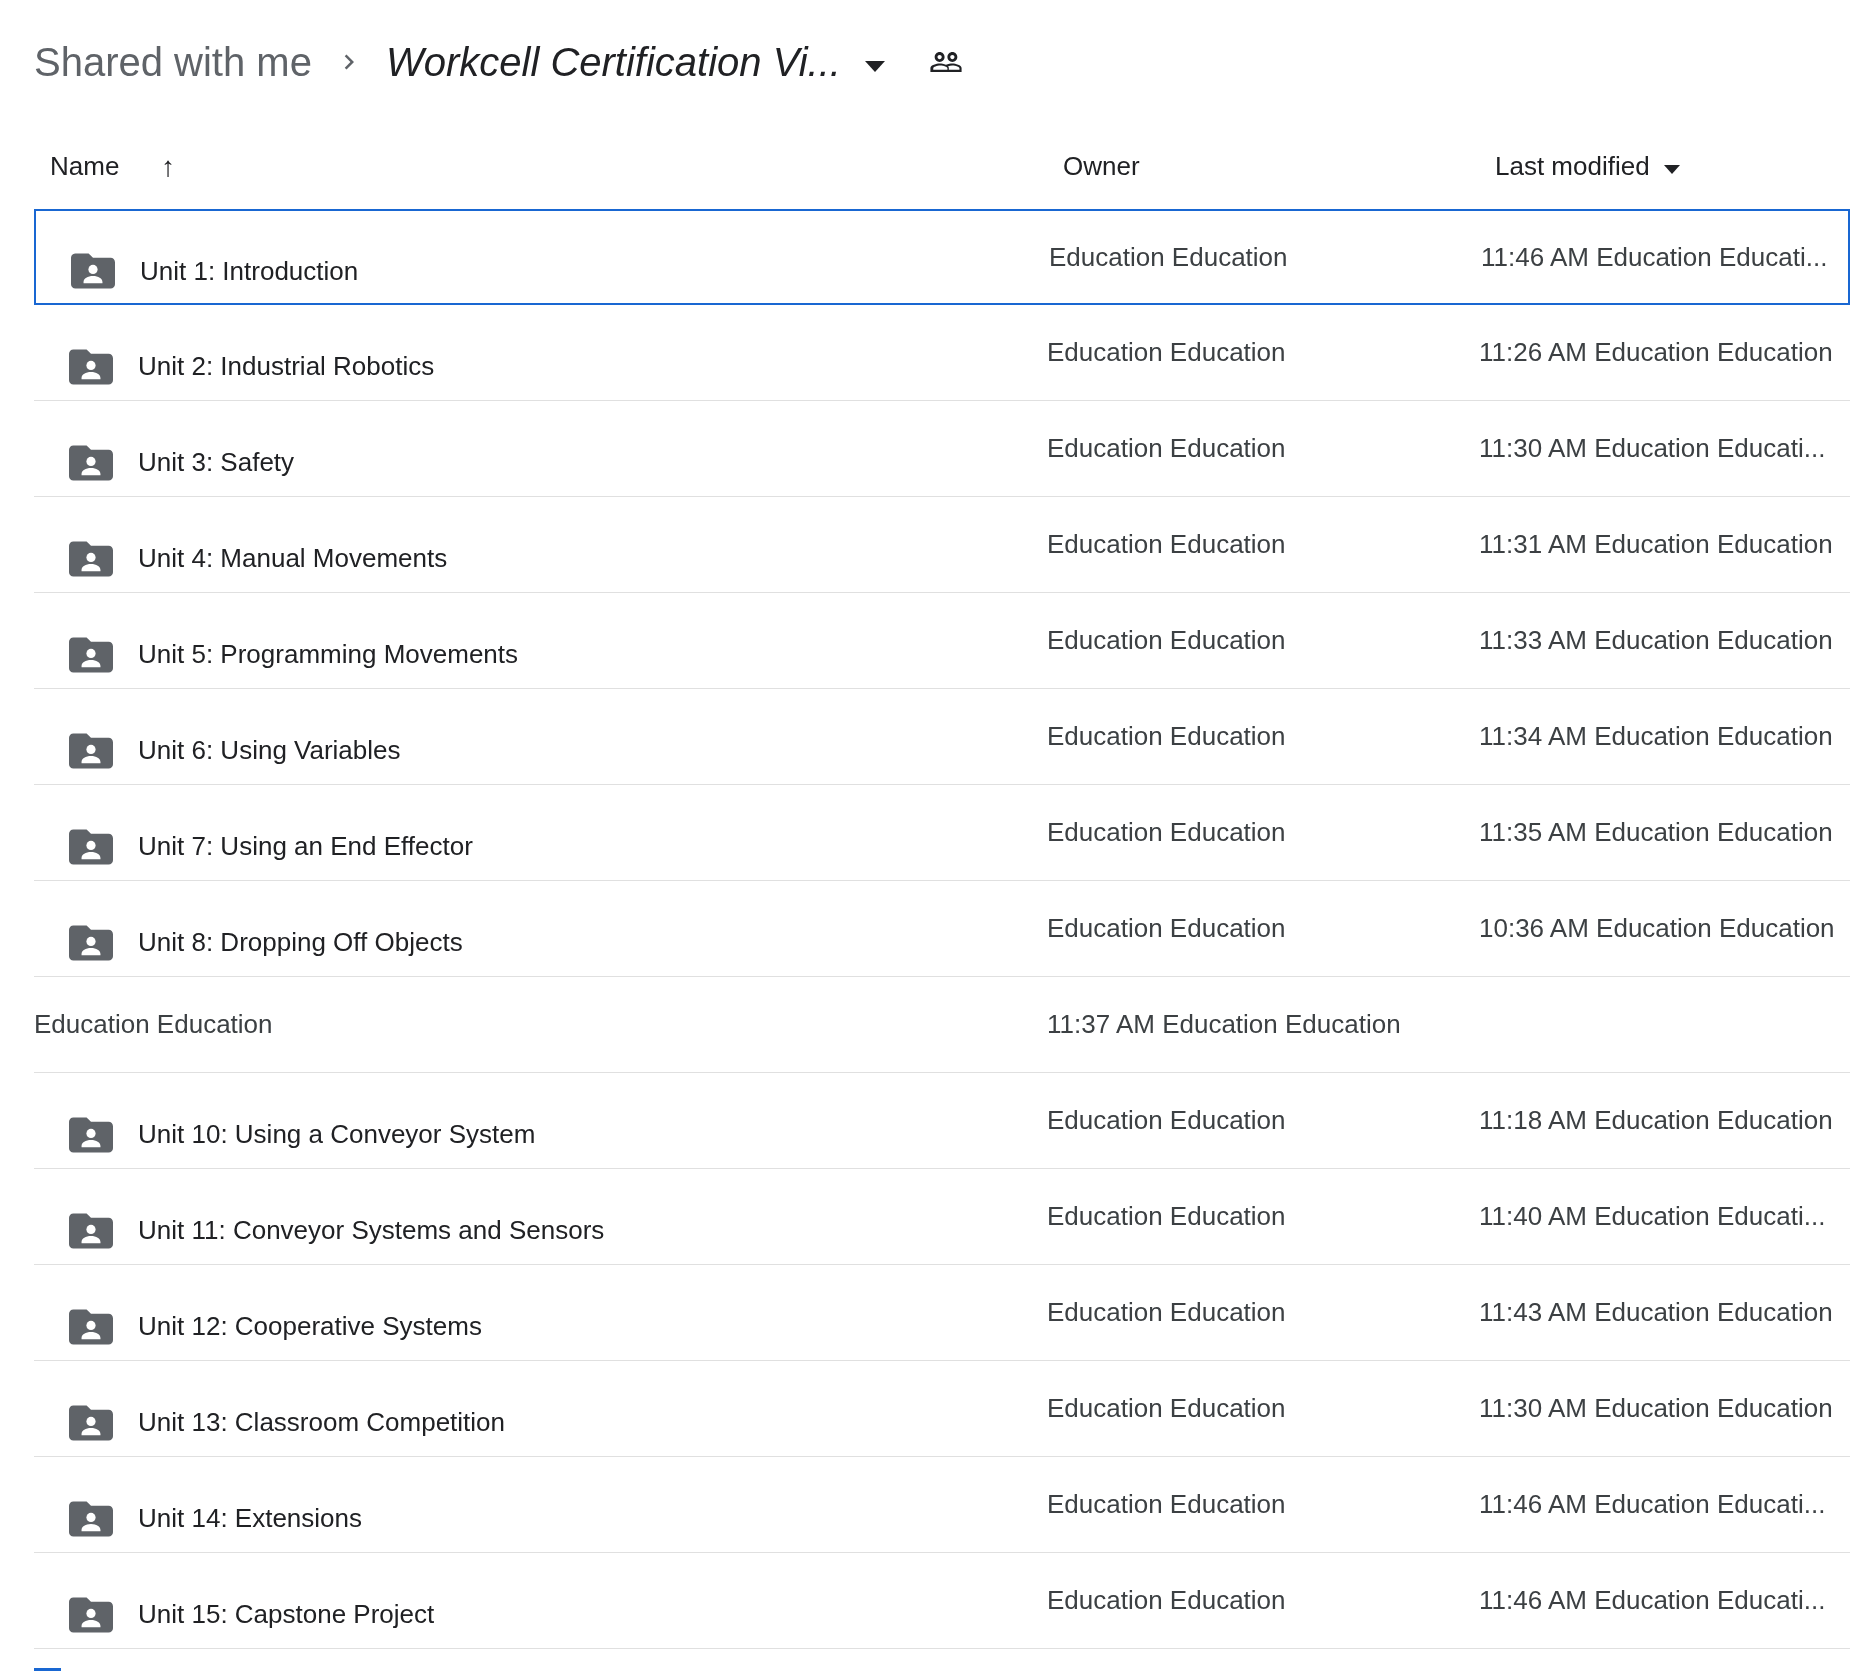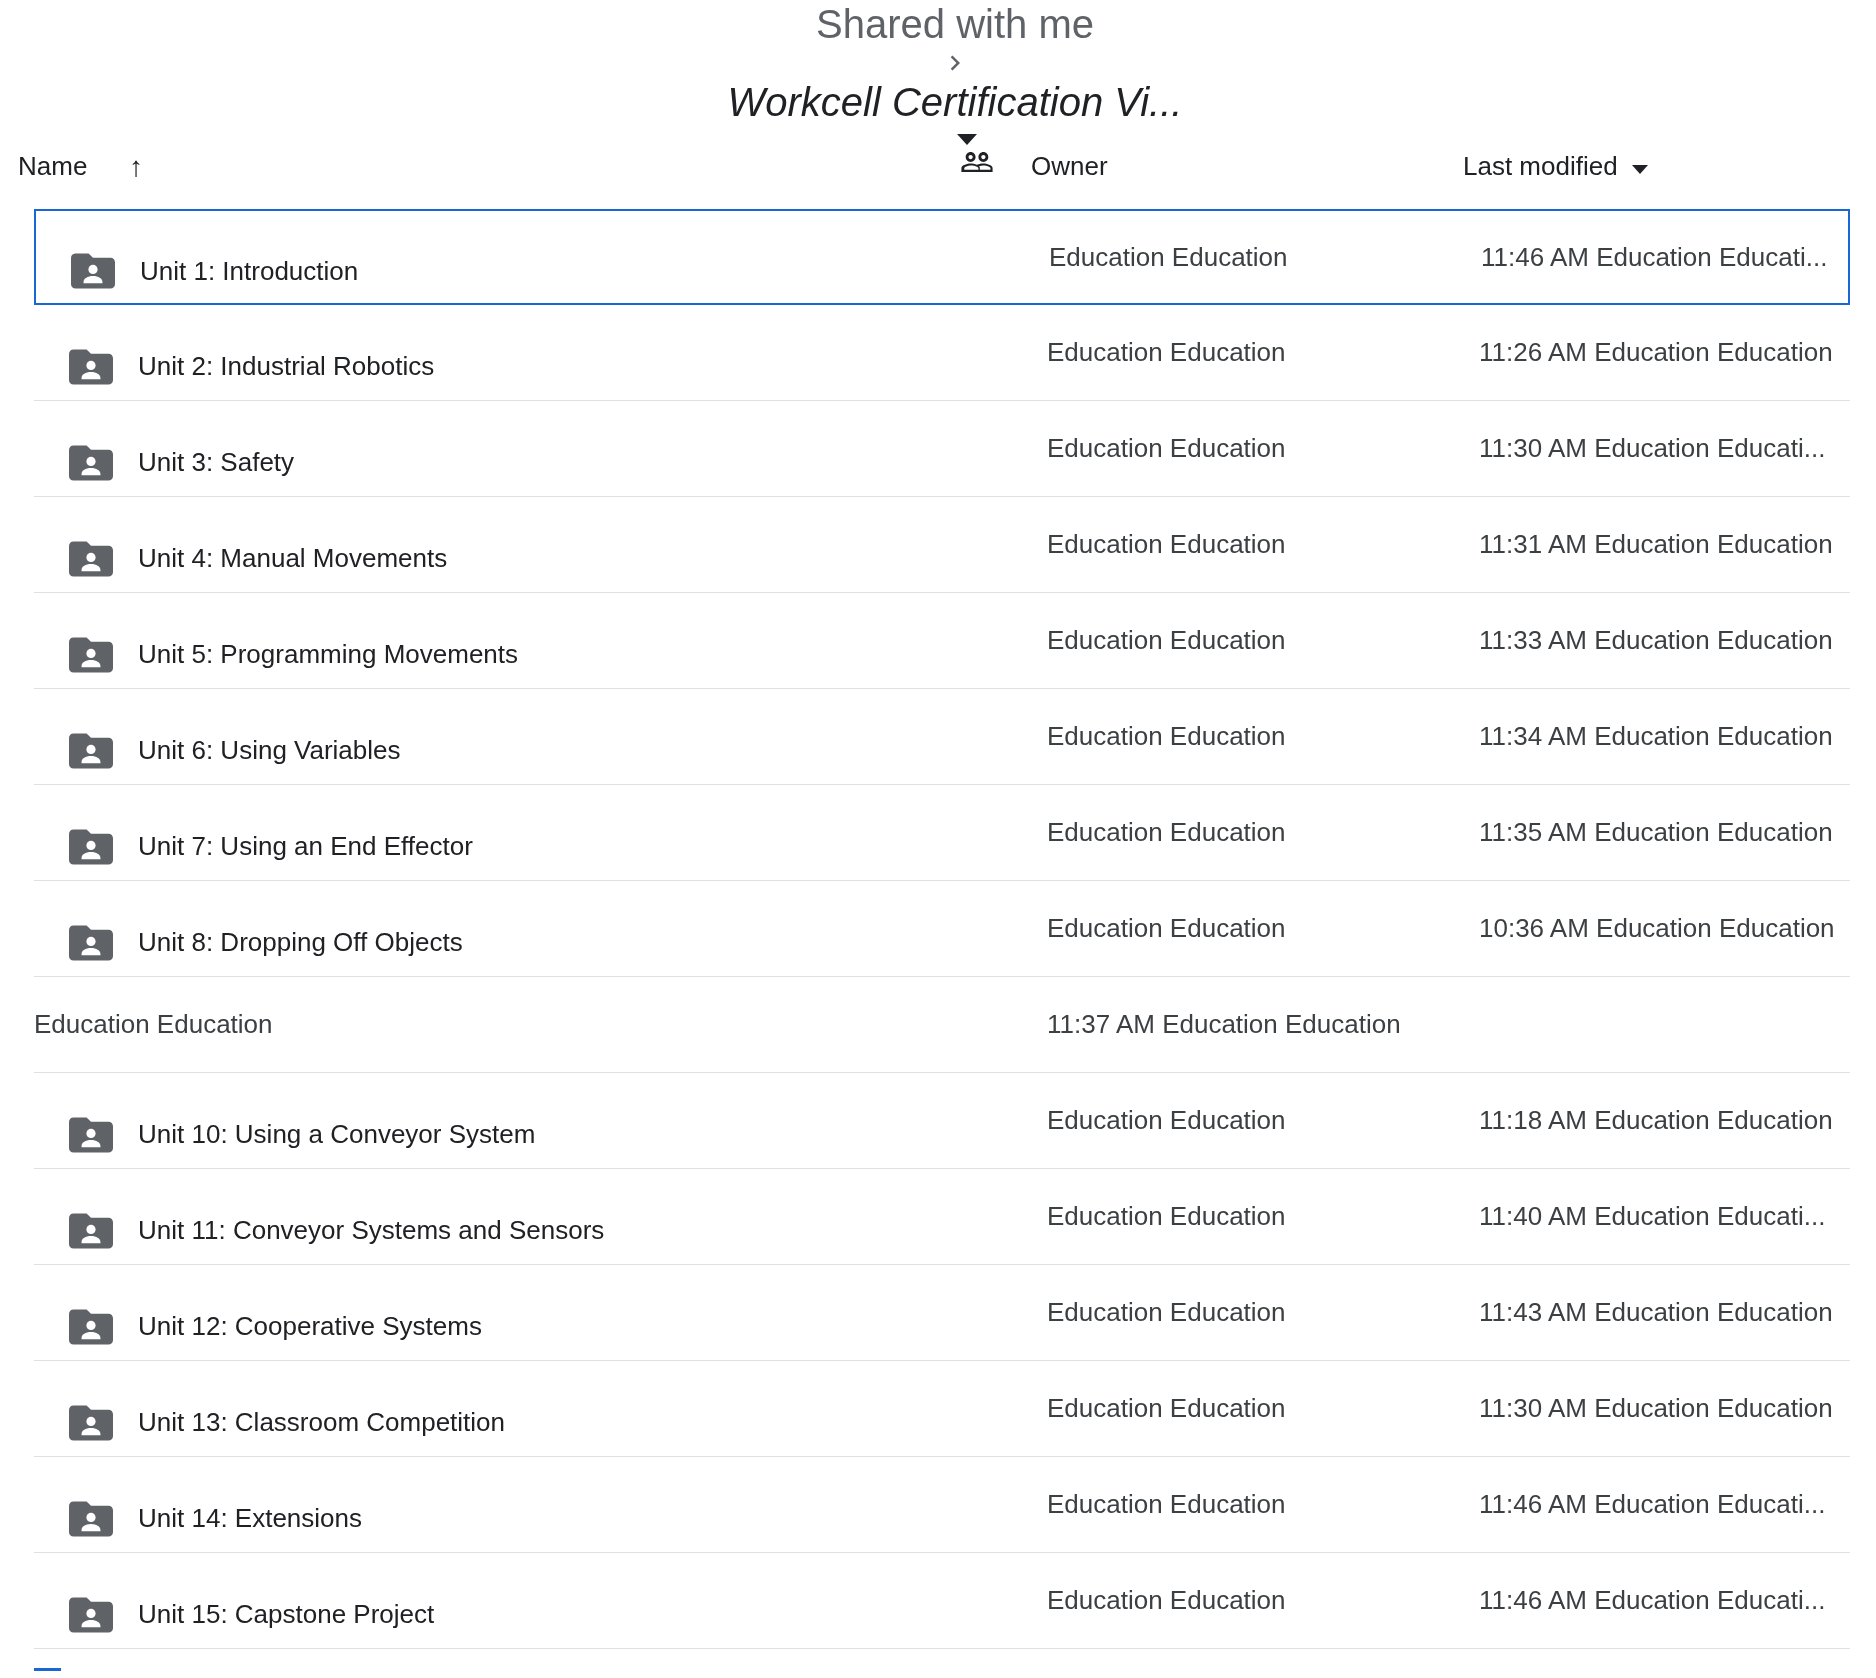--- a/index.html
+++ b/index.html
@@ -13,21 +13,20 @@
     overflow: hidden;
     position: relative;
   }
 
   
   .breadcrumb {
     display: flex;
     align-items: center;
     height: 124px;
     padding-left: 34px;
-    flex-direction: column;
   }
   .crumb { font-size: 40px; line-height: 1.2; white-space: nowrap; }
   .crumb.parent { color: #5f6368; cursor: pointer; }
   .crumb.current { color: #202124; cursor: pointer; font-style: italic; }
   .chev { margin: 0 22px; display: flex; align-items: center; }
   .title-caret {
     width: 0; height: 0;
     border-left: 10px solid transparent;
     border-right: 10px solid transparent;
     border-top: 11px solid #202124;
@@ -36,21 +35,21 @@
     cursor: pointer;
   }
   .people { margin-left: 44px; display: flex; align-items: center; }
 
   
   .thead {
     display: grid;
     grid-template-columns: 1013px 432px 1fr;
     align-items: center;
     height: 85px;
-    padding-left: 18px;
+    padding-left: 50px;
     font-size: 26px;
     font-weight: 500;
     color: #202124;
   }
   .th { display: flex; align-items: center; cursor: pointer; }
   .up-arrow { margin-left: 42px; font-size: 28px; font-weight: 400; }
   .sort-caret {
     width: 0; height: 0;
     border-left: 8px solid transparent;
     border-right: 8px solid transparent;

